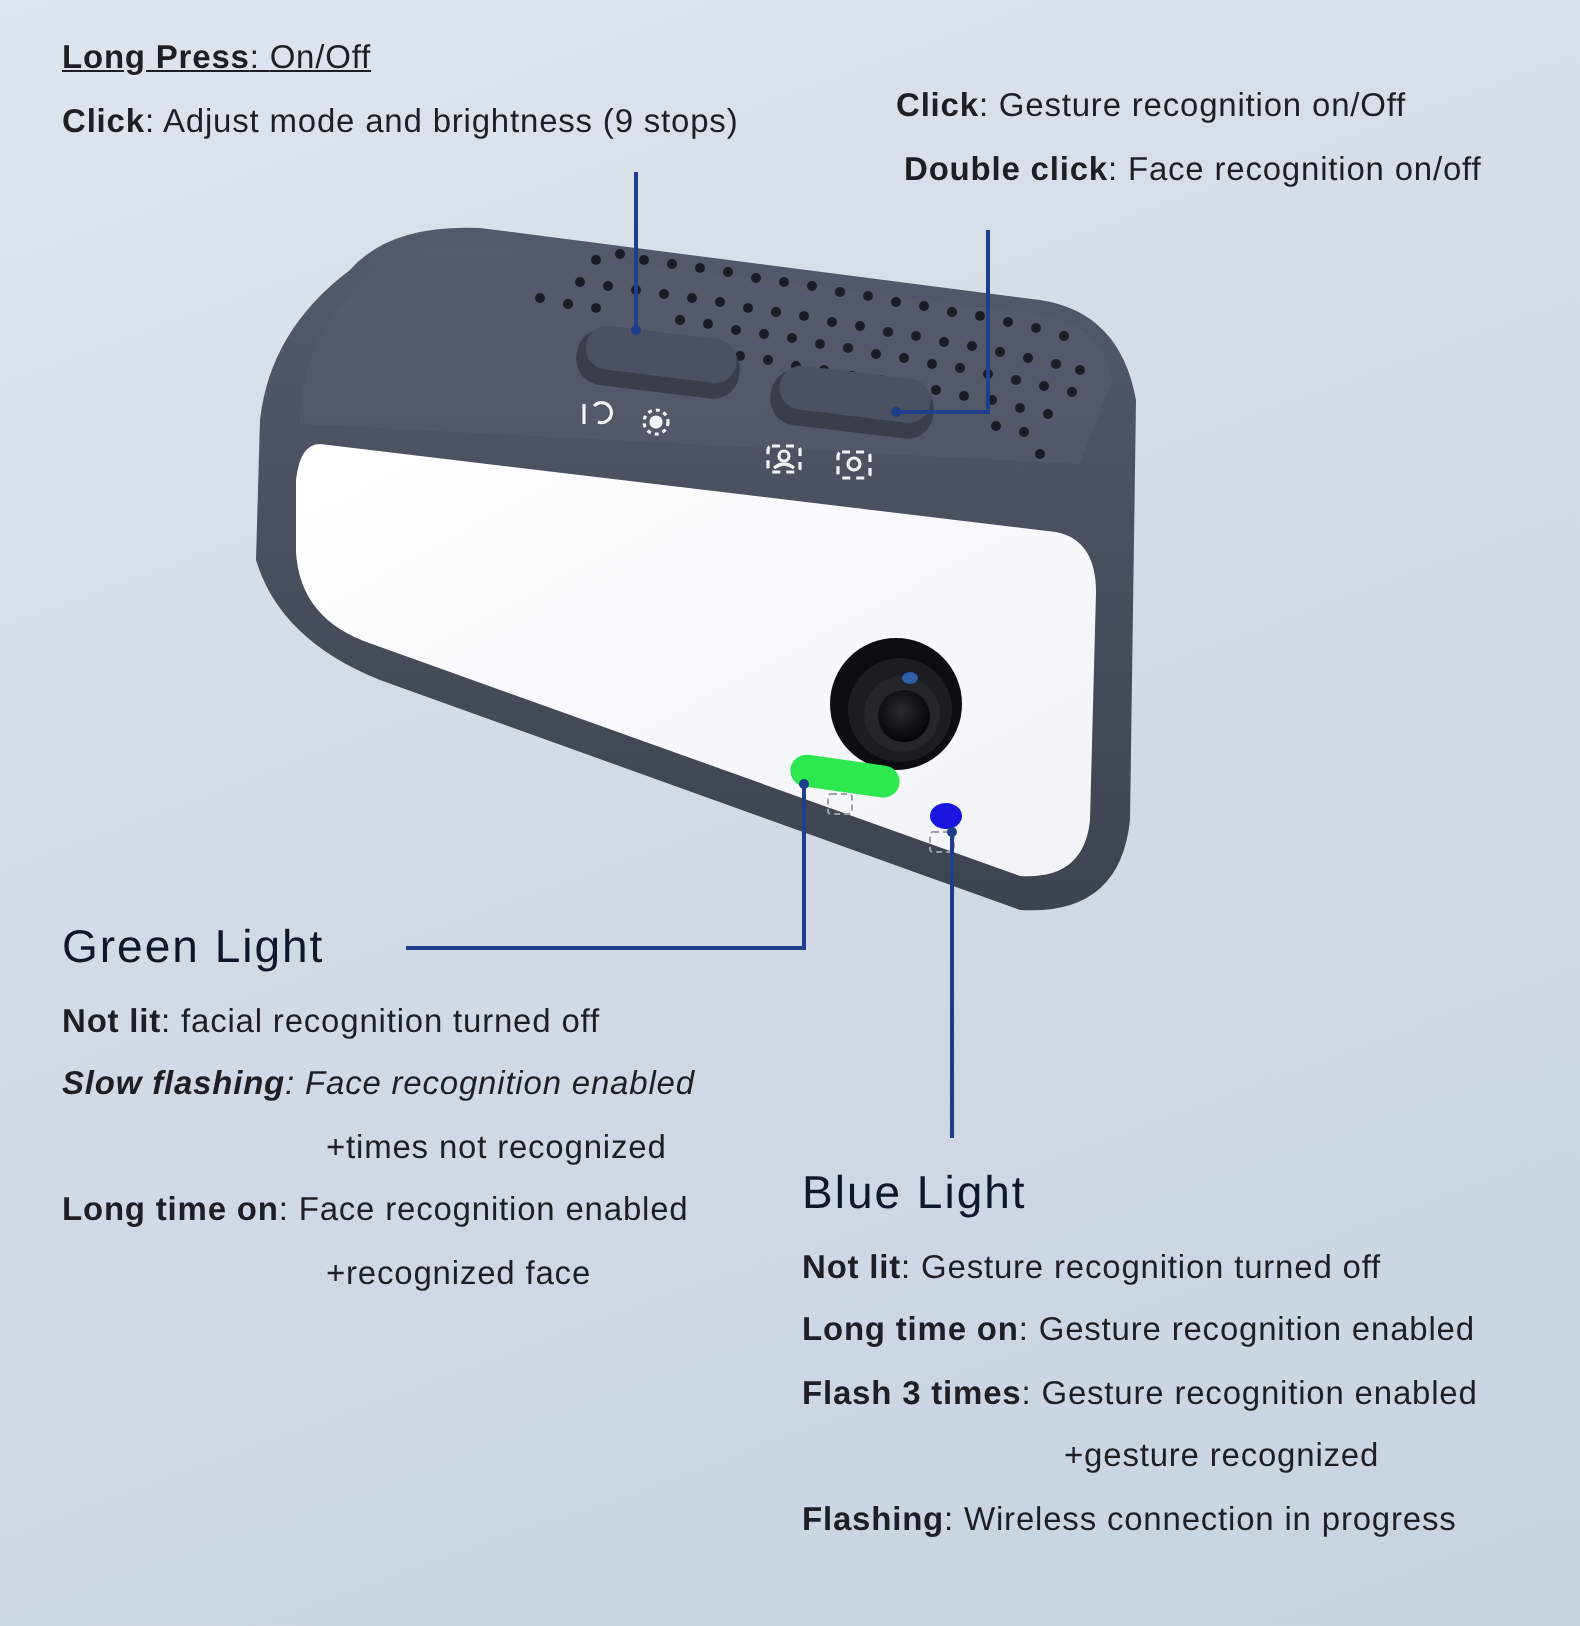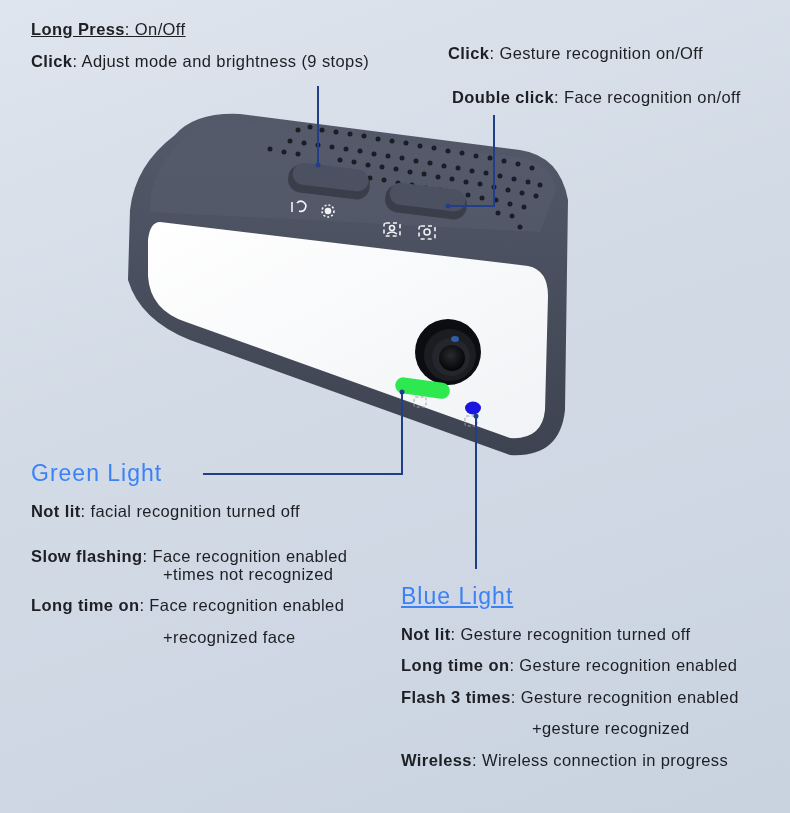--- a/index.html
+++ b/index.html
@@ -4,21 +4,21 @@
   <style>
     html, body { margin: 0; padding: 0; }
     body {
       width: 790px; height: 813px; position: relative; overflow: hidden;
       background: linear-gradient(160deg, #dfe5ee 0%, #d3dbe6 40%, #c9d3e0 100%);
       font-family: "Liberation Sans", sans-serif;
       color: #1d1f24;
     }
     .txt { position: absolute; font-size: 16.5px; letter-spacing: 0.4px; white-space: nowrap; }
     .txt b { font-weight: 700; }
-    .heading { position: absolute; font-size: 23px; letter-spacing: 1px; font-weight: 400; white-space: nowrap; color: #3b82f6; }
+    .heading { position: absolute; font-size: 23px; letter-spacing: 1px; font-weight: 400; white-space: nowrap; color: #0f172a; }
     svg.scene { position: absolute; left: 0; top: 0; }
   </style>
 </head>
 <body>
 
 <svg class="scene" width="790" height="813" viewBox="0 0 790 813">
   <defs>
     <linearGradient id="bodyGrad" x1="0" y1="0" x2="0" y2="1">
       <stop offset="0" stop-color="#545a6a"></stop>
       <stop offset="1" stop-color="#3e4351"></stop>
@@ -177,48 +177,48 @@
   </div>
   <div class="txt" style="left:31px; top:52px;text-align:right;">
     <b>Click</b>: <span>Adjust mode and brightness (9 stops)</span>
   </div>
 </div>
 
 <div>
   <div class="txt" style="left:448px; top:44px;">
     <b>Click</b>: <span>Gesture recognition on/Off</span>
   </div>
-  <div class="txt" style="left:452px; top:76px;margin-top:12px;">
+  <div class="txt" style="left:452px; top:76px;">
     <b>Double click</b>: <span>Face recognition on/off</span>
   </div>
 </div>
 
 <div>
   <div class="heading" style="left:31px; top:460px;">Green Light</div>
   <div class="txt" style="left:31px; top:502px;text-align:right;">
     <b>Not lit</b>: <span>facial recognition turned off</span>
   </div>
-  <div class="txt" style="left:31px; top:547px;">
+  <div class="txt" style="left:31px; top:533px;font-style:italic;">
     <b>Slow flashing</b>: <span>Face recognition enabled</span>
   </div>
   <div class="txt" style="left:163px; top:565px;">+times not recognized</div>
   <div class="txt" style="left:31px; top:596px;">
     <b>Long time on</b>: <span>Face recognition enabled</span>
   </div>
   <div class="txt" style="left:163px; top:628px;">+recognized face</div>
 </div>
 
 <div>
-  <div class="heading" style="left:401px; top:583px;text-decoration:underline;">Blue Light</div>
+  <div class="heading" style="left:401px; top:583px;">Blue Light</div>
   <div class="txt" style="left:401px; top:625px;">
     <b>Not lit</b>: <span>Gesture recognition turned off</span>
   </div>
   <div class="txt" style="left:401px; top:656px;text-align:center;">
     <b>Long time on</b>: <span>Gesture recognition enabled</span>
   </div>
   <div class="txt" style="left:401px; top:688px;">
     <b>Flash 3 times</b>: <span>Gesture recognition enabled</span>
   </div>
   <div class="txt" style="left:532px; top:719px;">+gesture recognized</div>
   <div class="txt" style="left:401px; top:751px;">
-    <b>Wireless</b>: <span>Wireless connection in progress</span>
+    <b>Flashing</b>: <span>Wireless connection in progress</span>
   </div>
 </div>
 
 </body></html>

